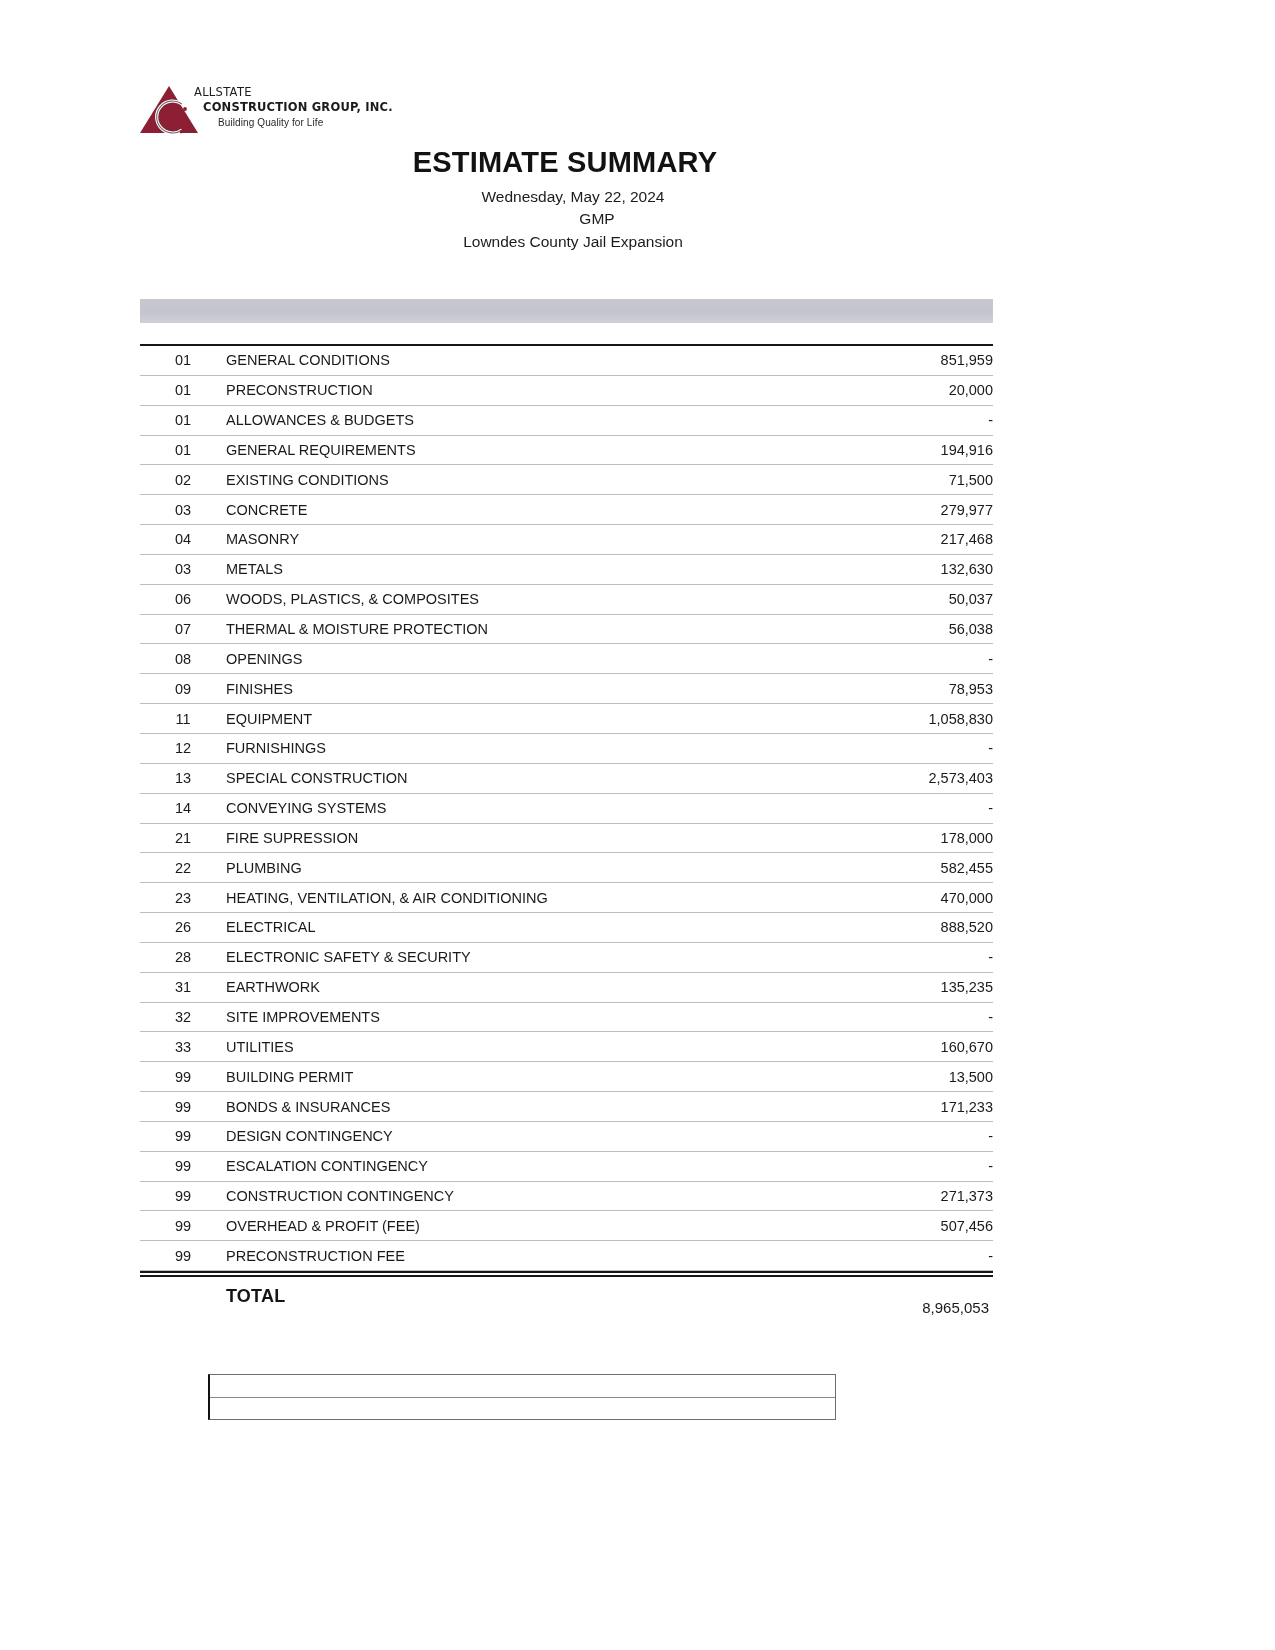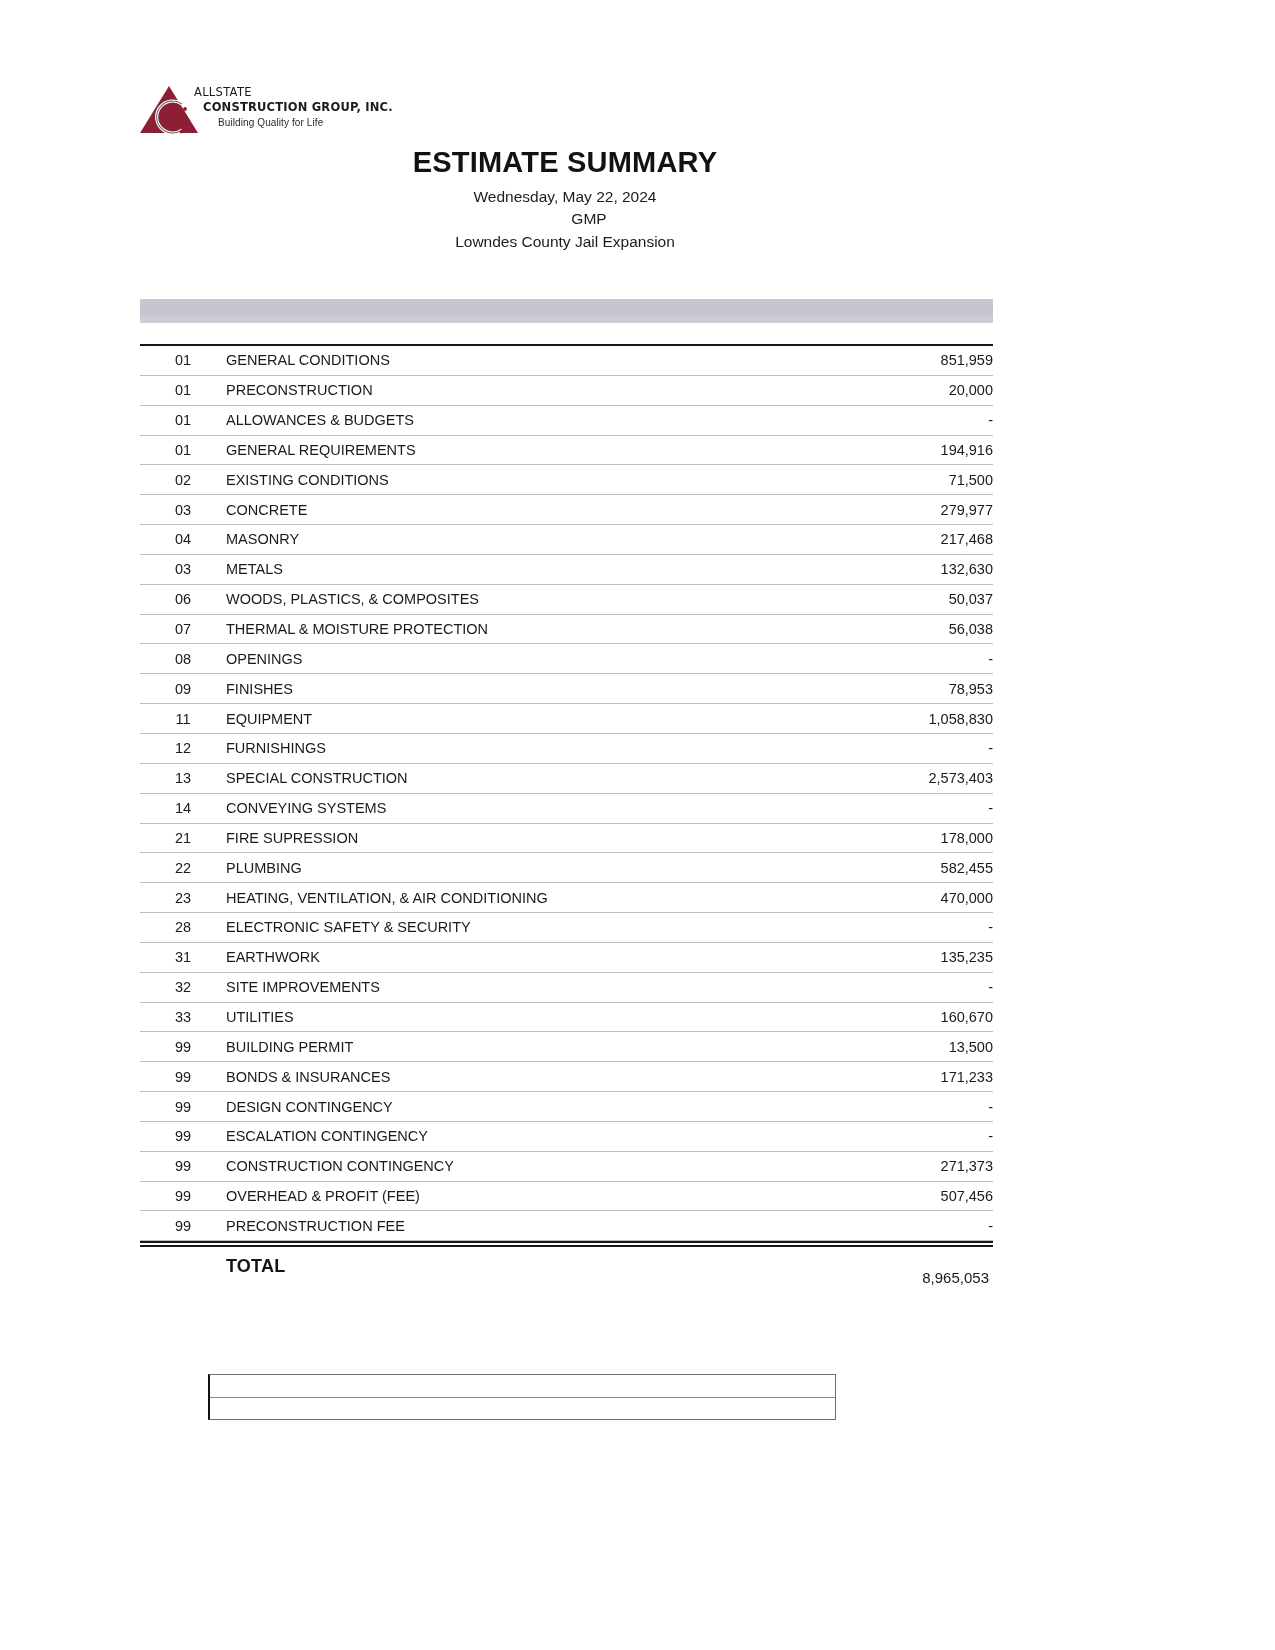--- a/index.html
+++ b/index.html
@@ -71,21 +71,21 @@
     top: 146px;
     width: 1130px;
     text-align: center;
     font-size: 29px;
     font-weight: bold;
     letter-spacing: 0.2px;
     color: #121212;
   }
   .subtitle {
     position: absolute;
-    left: 0;
+    left: 8px;
     width: 1130px;
     text-align: center;
     font-size: 15.5px;
     color: #1c1c1c;
   }
   .sub1 { top: 188px; }
   .sub2 { top: 210px; padding-left: 24px; }
   .sub3 { top: 233px; }
   .sub4 { top: 256px; color: #9e2a3c; margin-top: 40px; }
 
@@ -310,20 +310,25 @@
           <td class="c-code">22</td>
           <td class="c-desc">PLUMBING</td>
           <td class="c-val">582,455</td>
         </tr>
         <tr>
           <td class="c-code">23</td>
           <td class="c-desc">HEATING, VENTILATION, &amp; AIR CONDITIONING</td>
           <td class="c-val">470,000</td>
         </tr>
         <tr>
+          <td class="c-code">26</td>
+          <td class="c-desc">ELECTRICAL</td>
+          <td class="c-val">888,520</td>
+        </tr>
+        <tr>
           <td class="c-code">28</td>
           <td class="c-desc">ELECTRONIC SAFETY &amp; SECURITY</td>
           <td class="c-val">-</td>
         </tr>
         <tr>
           <td class="c-code">31</td>
           <td class="c-desc">EARTHWORK</td>
           <td class="c-val">135,235</td>
         </tr>
         <tr>

